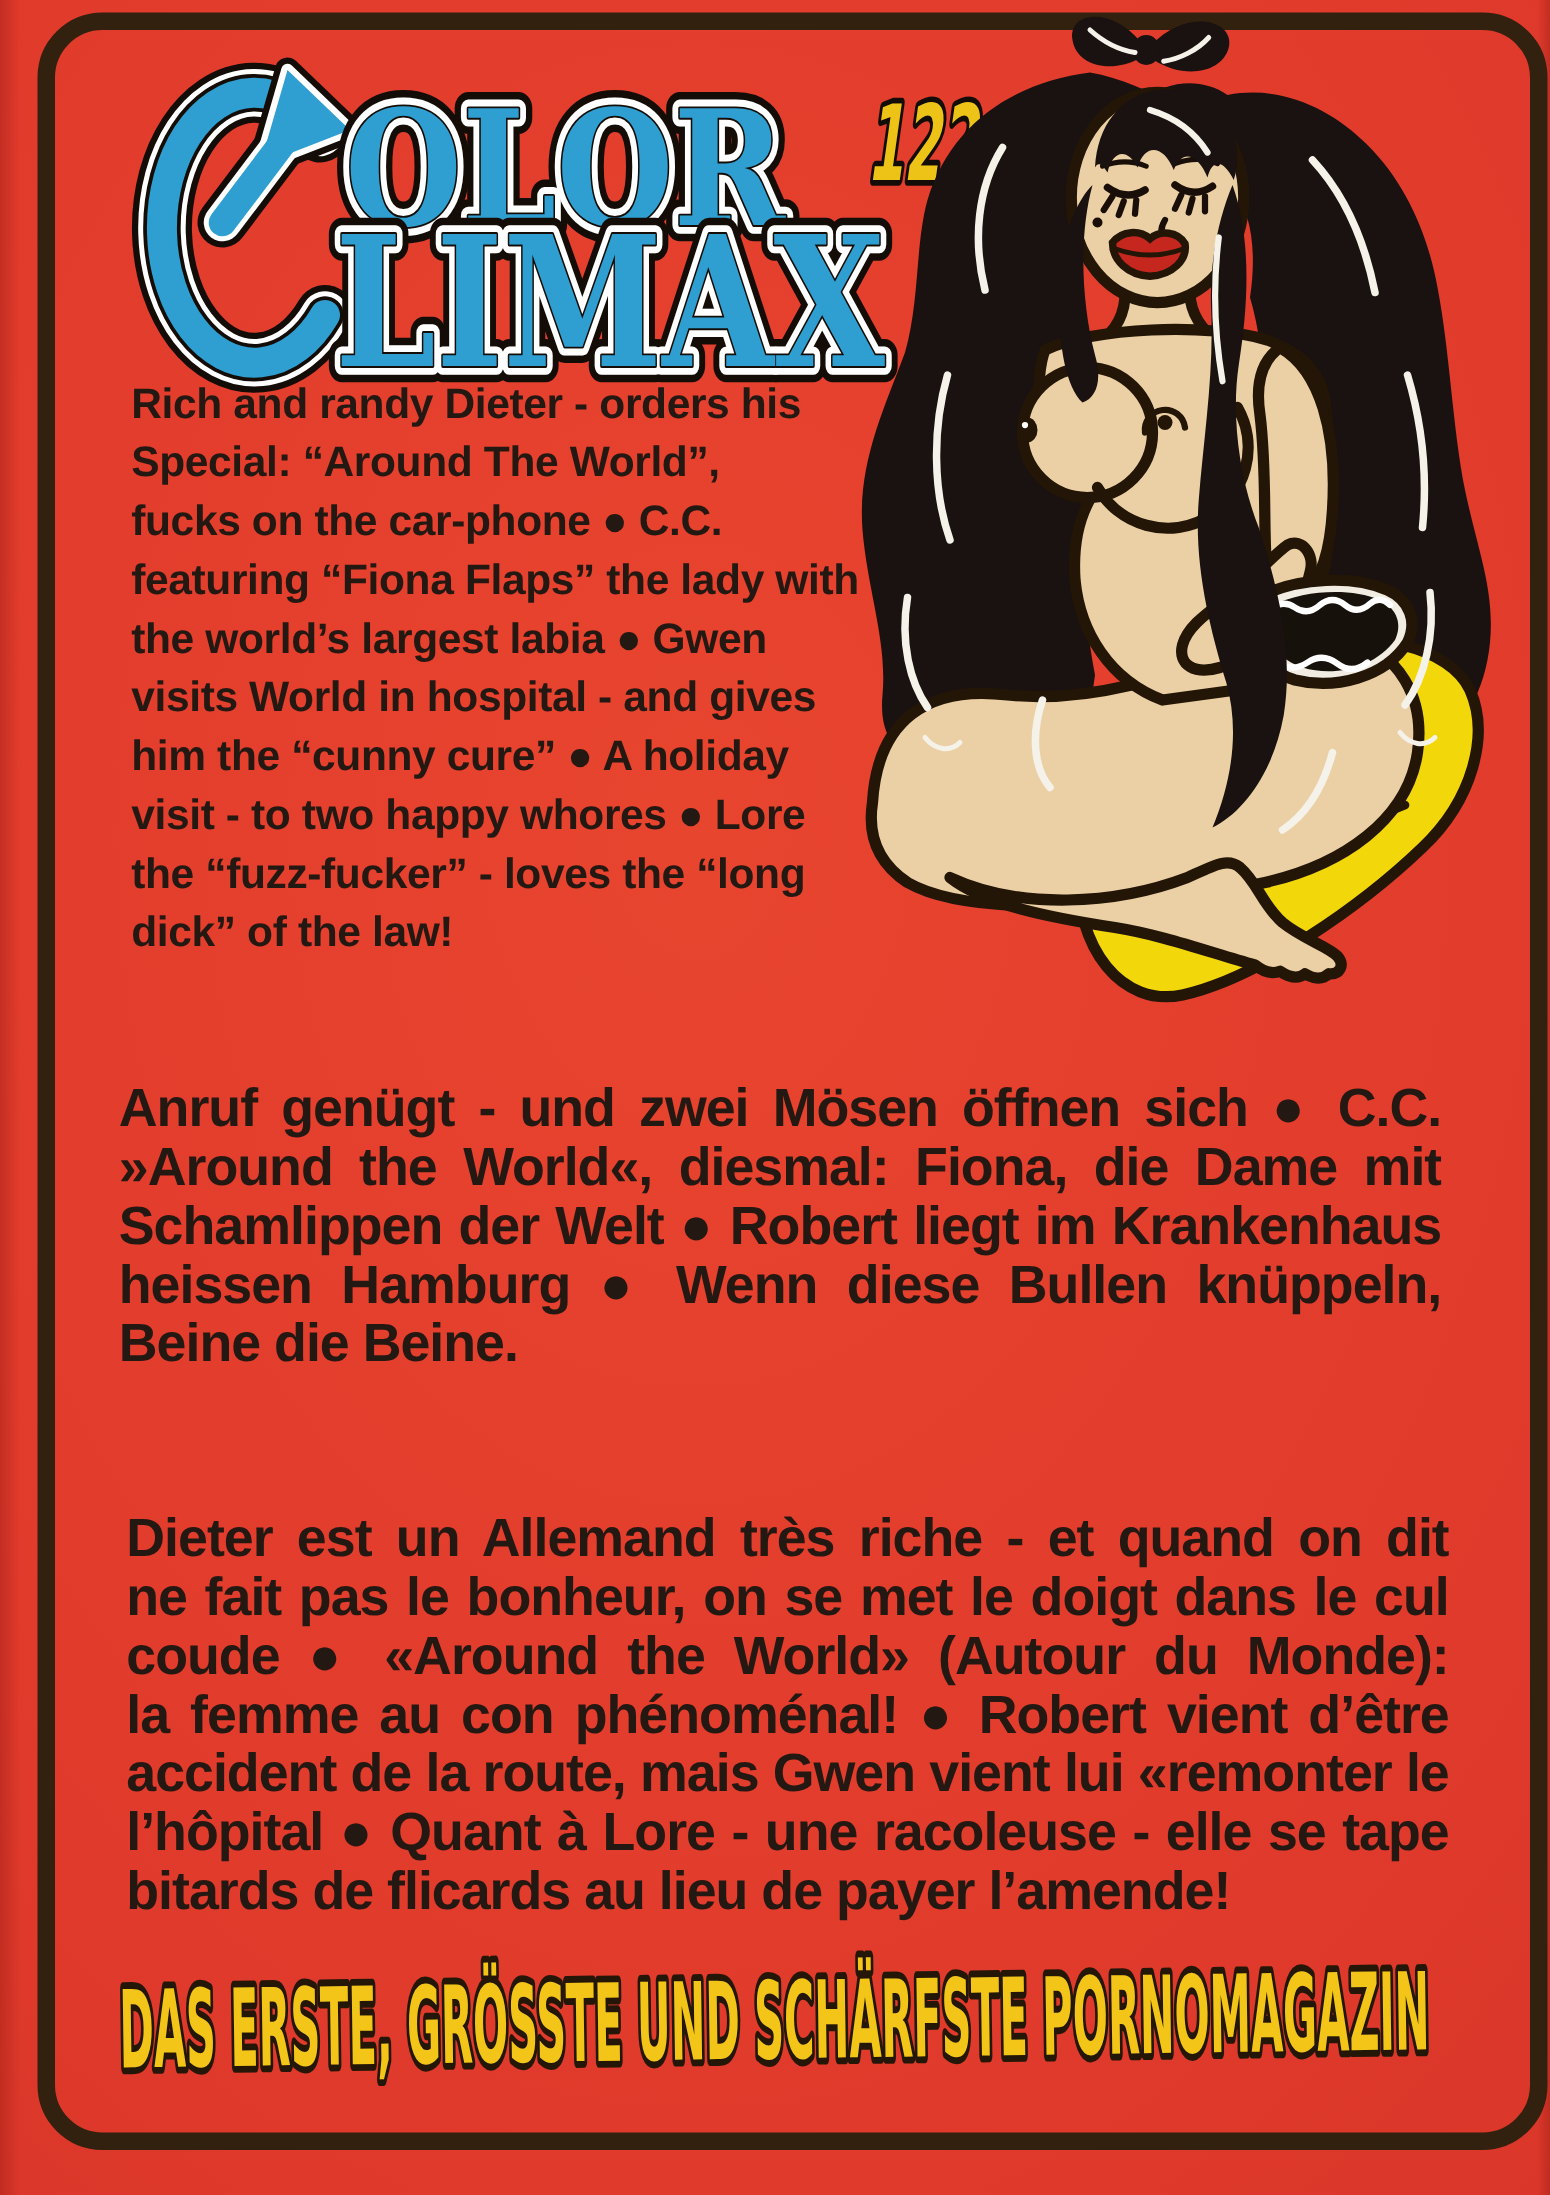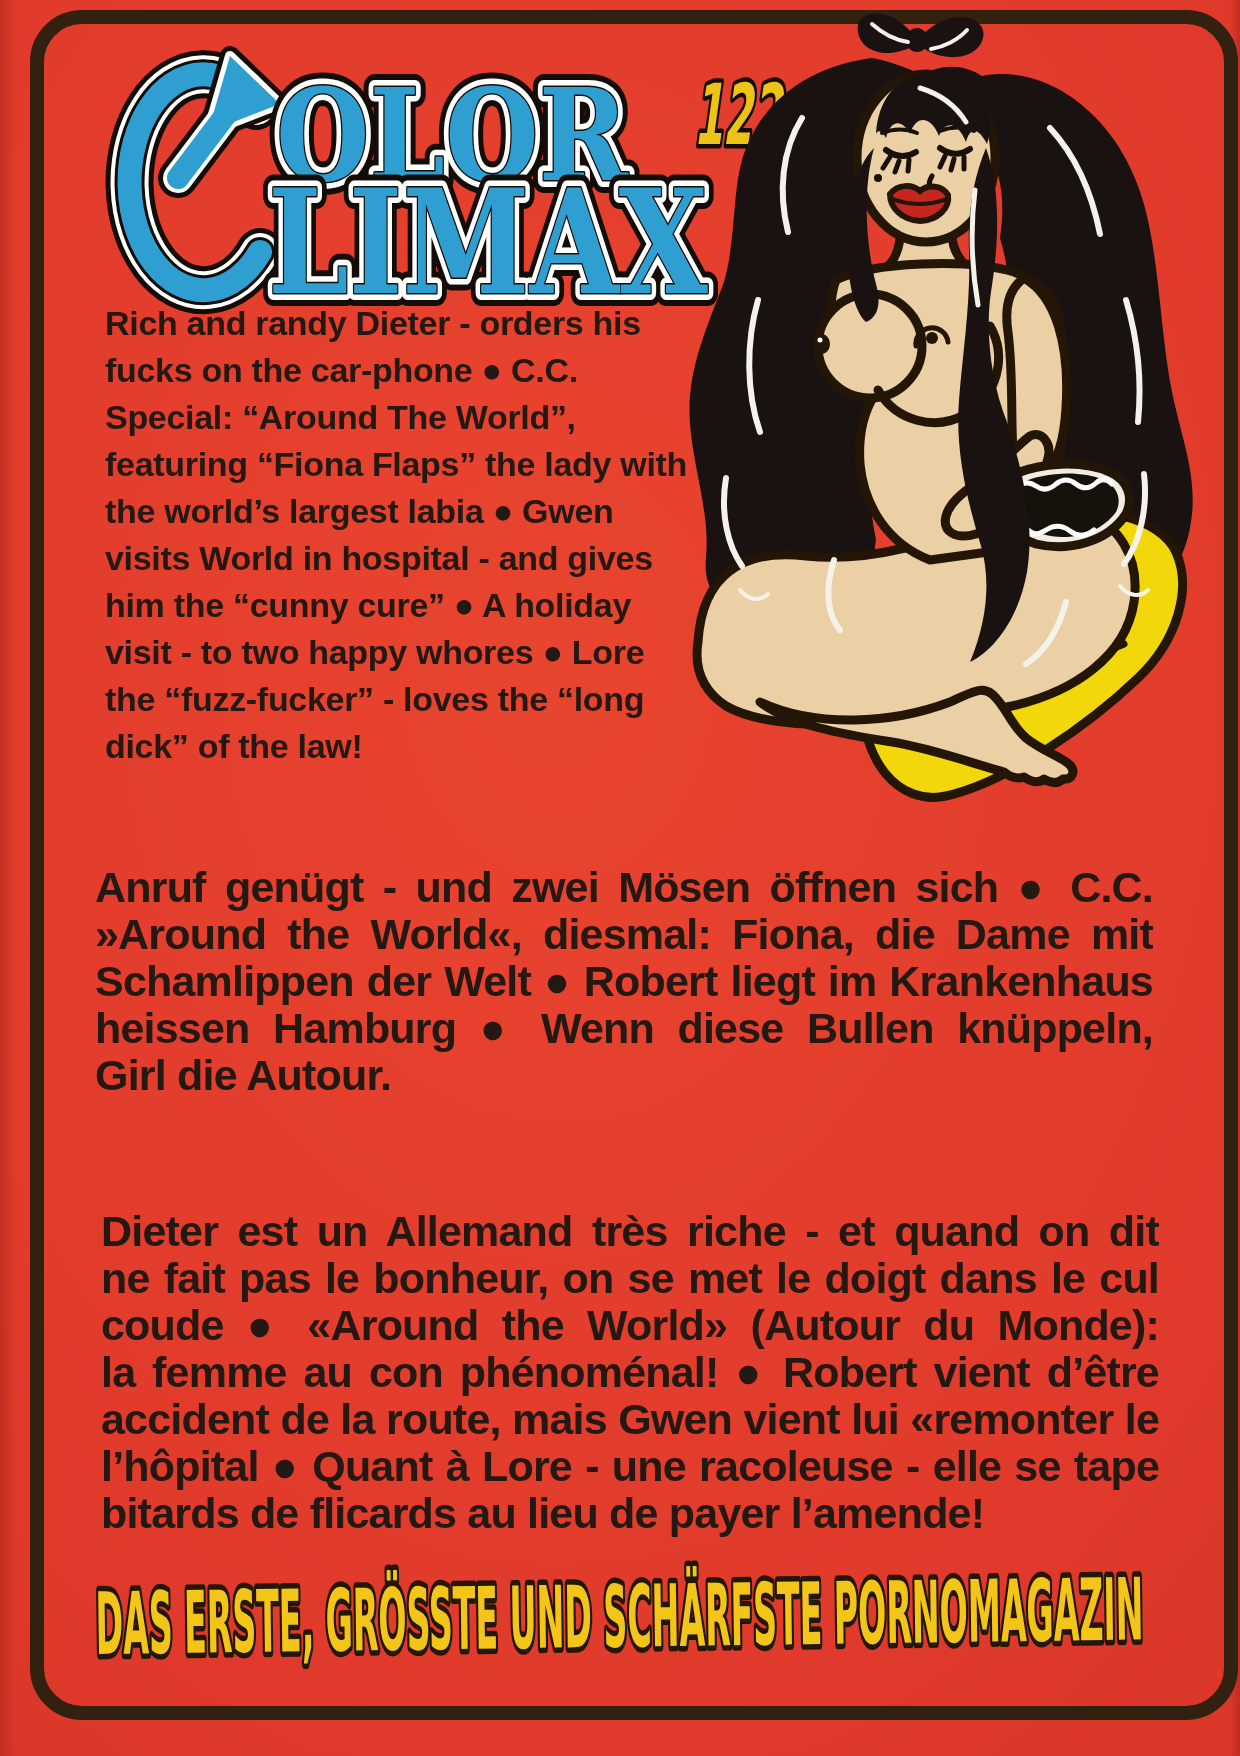--- a/index.html
+++ b/index.html
@@ -168,37 +168,37 @@
       <path class="hl" stroke-width="6" d="M446,602 C438,632 424,652 406,664"></path>
       <path class="hl" stroke-width="5" d="M300,88 C320,94 336,106 346,122"></path>
       <path class="hl" stroke-width="4" d="M120,590 C128,600 140,602 148,594"></path>
       <path class="hl" stroke-width="4" d="M500,586 C508,596 520,598 528,590"></path>
       <path class="hl" stroke-width="5" d="M355,190 C350,230 352,270 358,305"></path>
     </g>
   </svg>
 
   <div class="blk en">
     <div class="ln">Rich and randy Dieter - orders his</div>
+    <div class="ln">Special: “Around The World”,</div>
     <div class="ln">fucks on the car-phone ● C.C.</div>
-    <div class="ln">Special: “Around The World”,</div>
     <div class="ln">featuring “Fiona Flaps” the lady with</div>
     <div class="ln">the world’s largest labia ● Gwen</div>
     <div class="ln">visits World in hospital - and gives</div>
     <div class="ln">him the “cunny cure” ● A holiday</div>
     <div class="ln">visit - to two happy whores ● Lore</div>
     <div class="ln">the “fuzz-fucker” - loves the “long</div>
     <div class="ln">dick” of the law!</div>
   </div>
 
   <div class="blk jblk de">
     <div class="ln">Anruf genügt - und zwei Mösen öffnen sich ● C.C. Special</div>
     <div class="ln">»Around the World«, diesmal: Fiona, die Dame mit den grössten</div>
     <div class="ln">Schamlippen der Welt ● Robert liegt im Krankenhaus nach einem</div>
     <div class="ln">heissen Hamburg ● Wenn diese Bullen knüppeln, spreizt jedes</div>
-    <div class="ln last">Girl die Autour.</div>
+    <div class="ln last">Beine die Beine.</div>
   </div>
 
   <div class="blk jblk fr">
     <div class="ln">Dieter est un Allemand très riche - et quand on dit que l’argent</div>
     <div class="ln">ne fait pas le bonheur, on se met le doigt dans le cul jusqu’au</div>
     <div class="ln">coude ● «Around the World» (Autour du Monde): «Fiona Flap»,</div>
     <div class="ln">la femme au con phénoménal! ● Robert vient d’être victime d’un</div>
     <div class="ln">accident de la route, mais Gwen vient lui «remonter le visits» à</div>
     <div class="ln">l’hôpital ● Quant à Lore - une racoleuse - elle se tape des</div>
     <div class="ln last">bitards de flicards au lieu de payer l’amende!</div>

